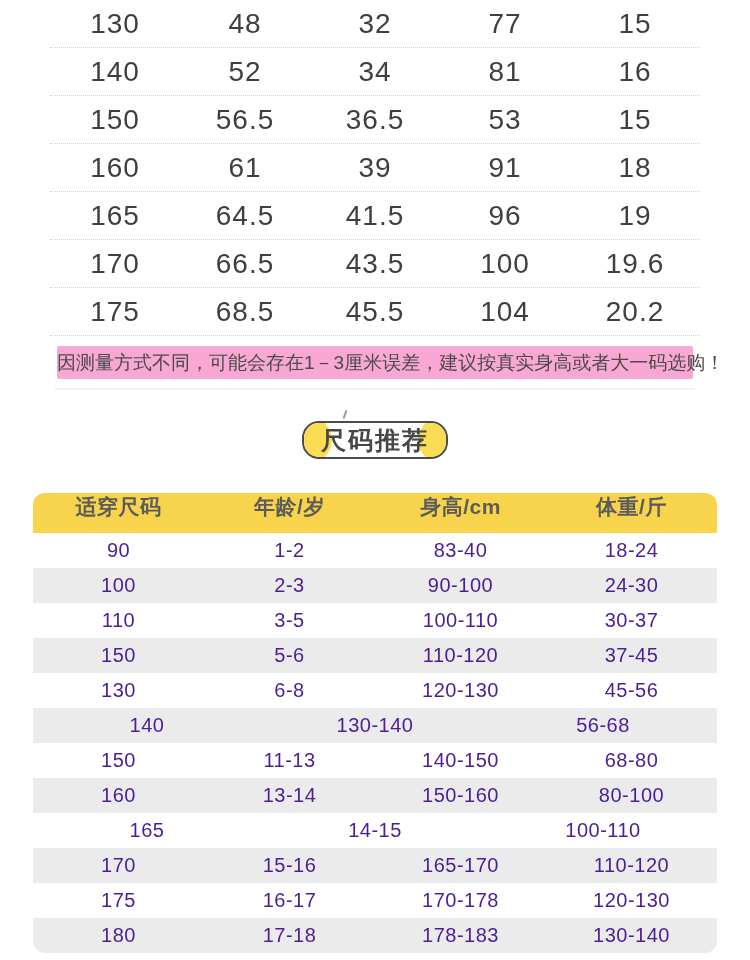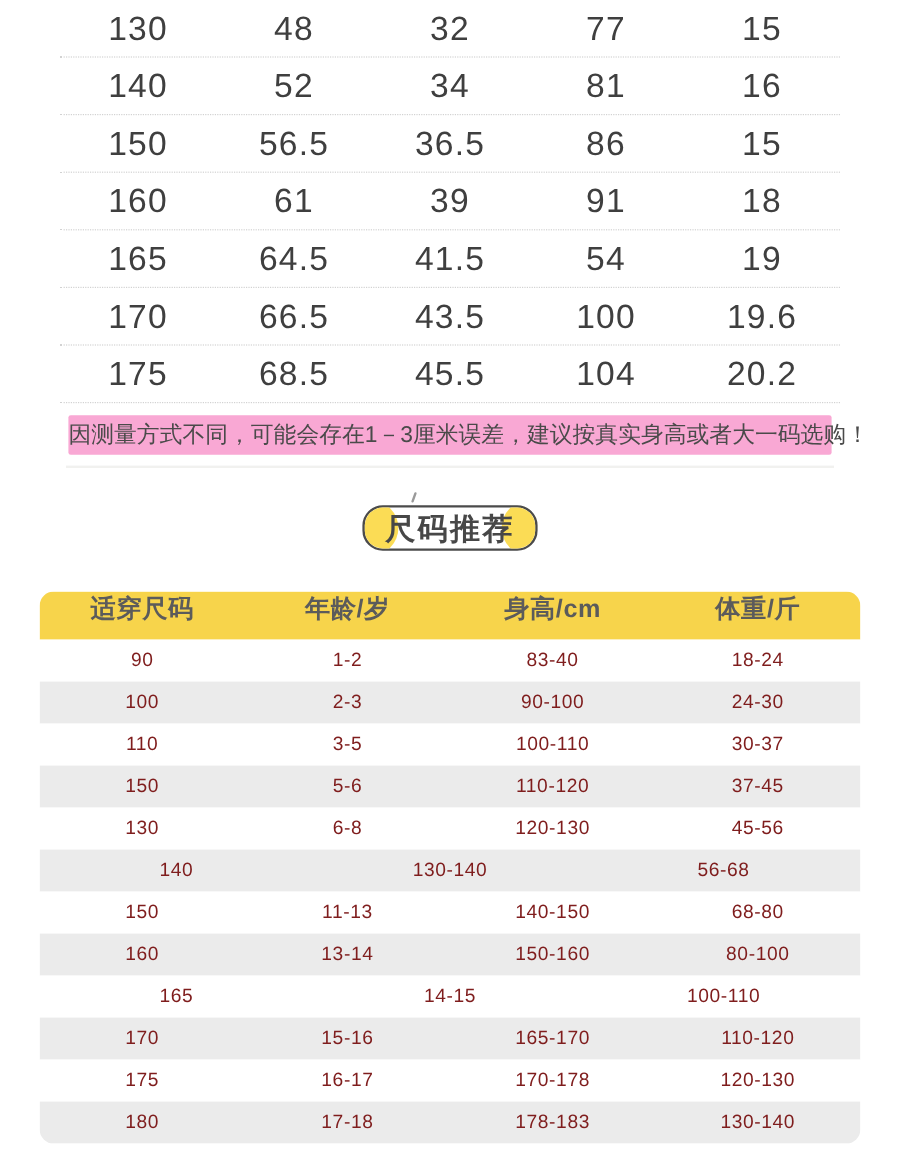--- a/index.html
+++ b/index.html
@@ -112,22 +112,22 @@
   .s-row {
     display: flex;
     height: 35px;
     align-items: center;
     background: #ffffff;
   }
   .s-row:nth-child(even) { background: #ebebeb; }
   .s-cell {
     flex: 1 1 25%;
     text-align: center;
-    font-size: 16px;
-    color: #7f1d1d;
+    font-size: 20px;
+    color: #4c1d95;
     letter-spacing: 0.5px;
   }
 </style>
 </head>
 <body>
 
 <div class="page">
 
   <section class="top-table">
       <div class="m-row">
@@ -141,35 +141,35 @@
         <span class="m-cell">140</span>
         <span class="m-cell">52</span>
         <span class="m-cell">34</span>
         <span class="m-cell">81</span>
         <span class="m-cell">16</span>
       </div>
       <div class="m-row">
         <span class="m-cell">150</span>
         <span class="m-cell">56.5</span>
         <span class="m-cell">36.5</span>
-        <span class="m-cell">86</span>
+        <span class="m-cell">53</span>
         <span class="m-cell">15</span>
       </div>
       <div class="m-row">
         <span class="m-cell">160</span>
         <span class="m-cell">61</span>
         <span class="m-cell">39</span>
         <span class="m-cell">91</span>
         <span class="m-cell">18</span>
       </div>
       <div class="m-row">
         <span class="m-cell">165</span>
         <span class="m-cell">64.5</span>
         <span class="m-cell">41.5</span>
-        <span class="m-cell">54</span>
+        <span class="m-cell">96</span>
         <span class="m-cell">19</span>
       </div>
       <div class="m-row">
         <span class="m-cell">170</span>
         <span class="m-cell">66.5</span>
         <span class="m-cell">43.5</span>
         <span class="m-cell">100</span>
         <span class="m-cell">19.6</span>
       </div>
       <div class="m-row">

